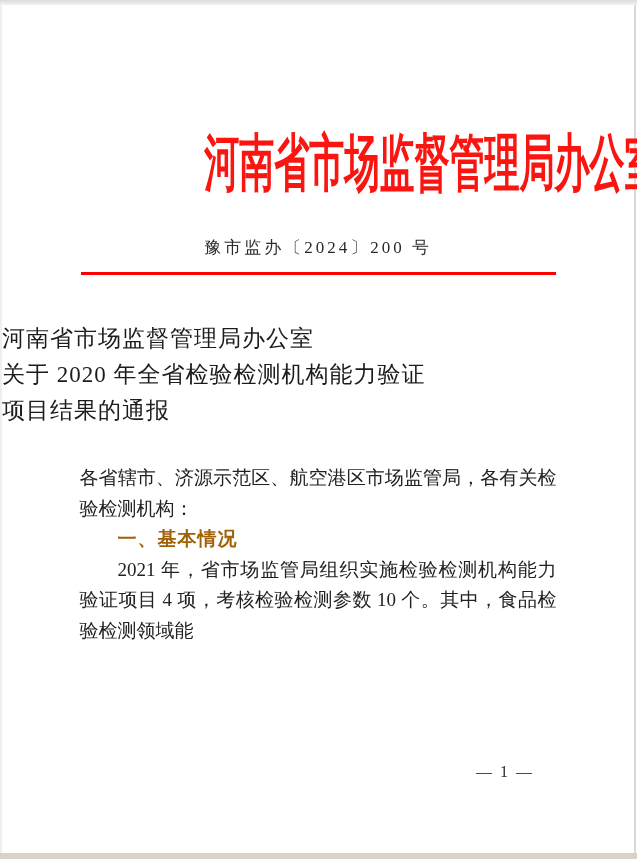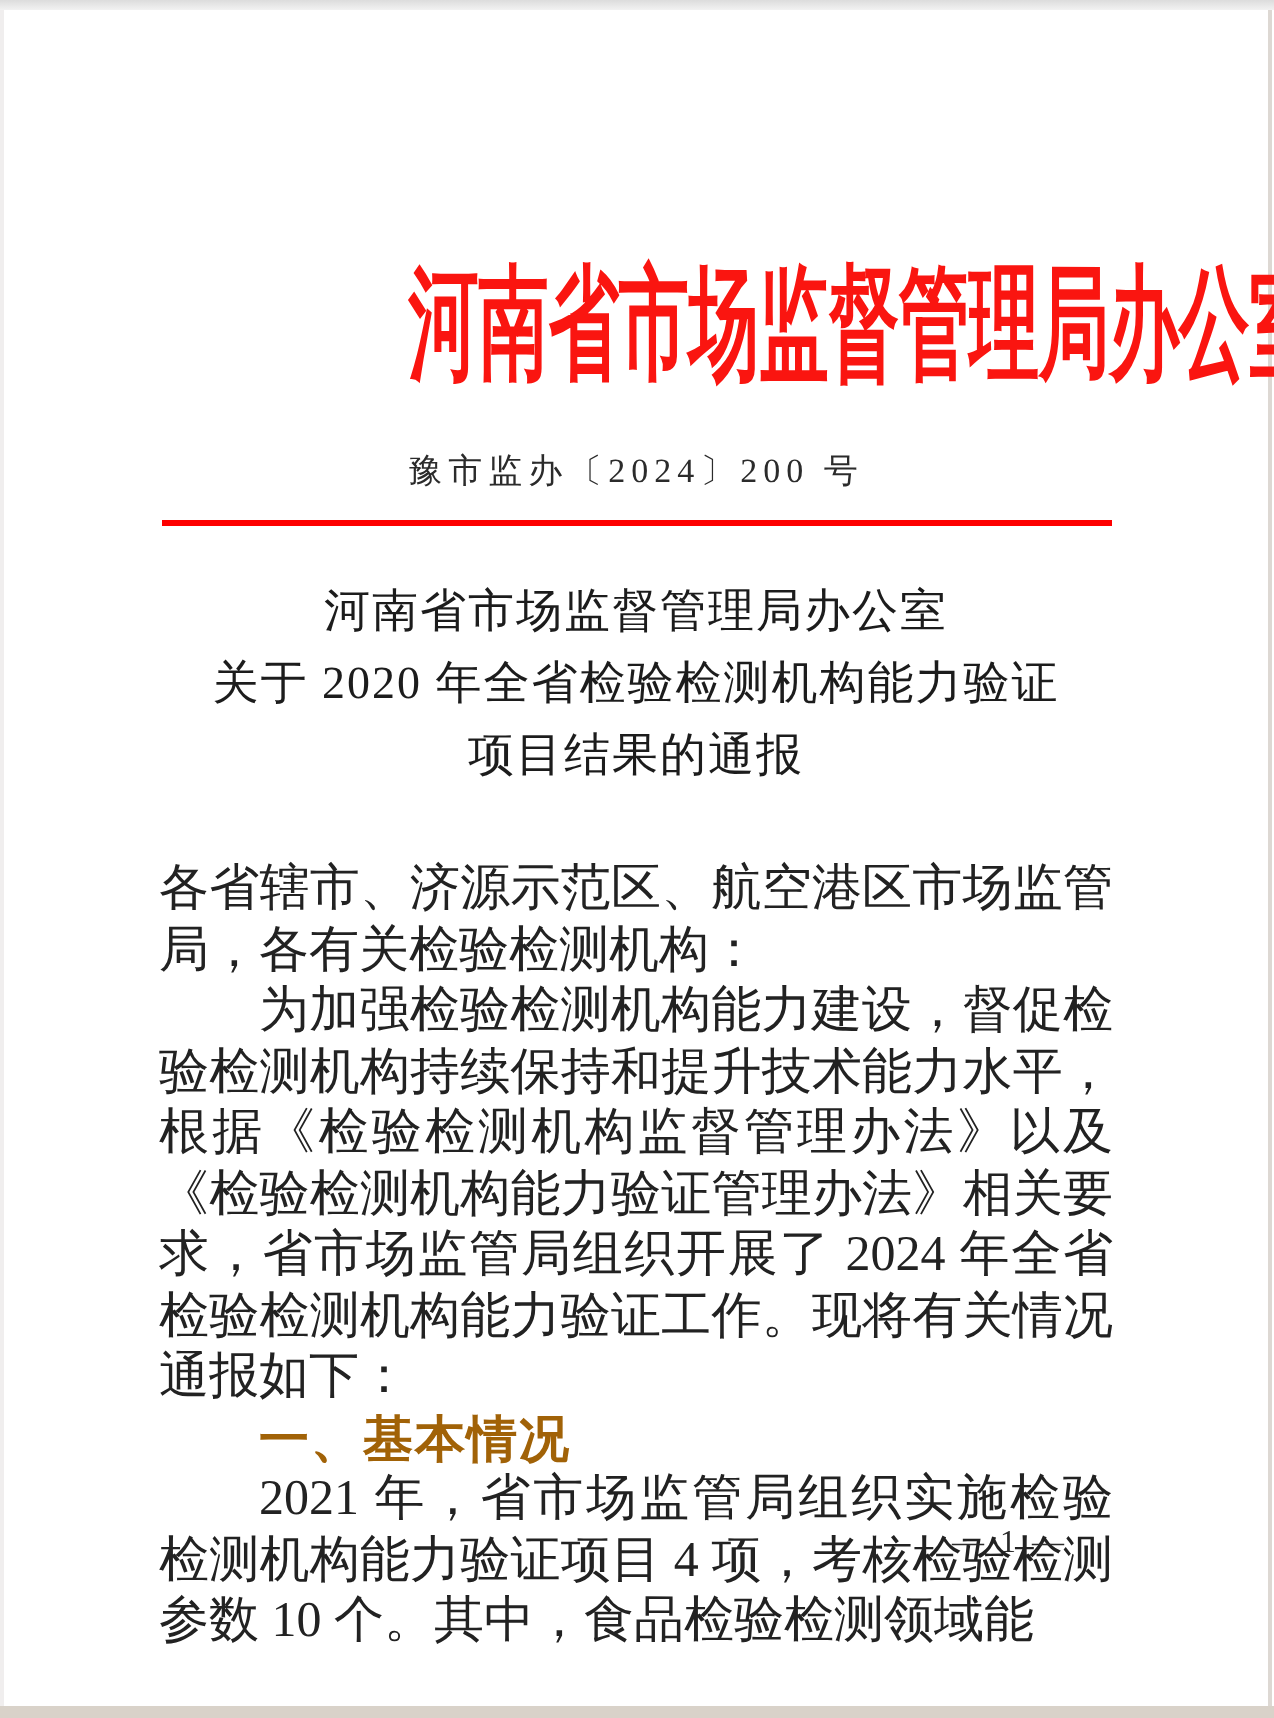--- a/index.html
+++ b/index.html
@@ -47,45 +47,45 @@
     display: inline-block;
     font-size: 62px;
     line-height: 70px;
     font-weight: 700;
     color: #fa1510;
     transform: scaleX(0.565);
     transform-origin: 50% 50%;
     letter-spacing: 0px;
   }
   .doc-number {
-    margin-top: 26px;
+    margin-top: 38px;
     text-align: center;
     font-size: 17px;
     letter-spacing: 3px;
     color: #2b2b2b;
   }
   .red-rule {
     border: none;
     height: 3px;
     background: #fe0000;
     width: 475px;
     margin: 13px auto 0 auto;
   }
   .doc-title {
-    margin-top: 25px;
-    text-align: center;
+    margin-top: 46px;
+    text-align: left;
     font-size: 23px;
     line-height: 36px;
     color: #1c1c1c;
     letter-spacing: 1px;
   }
   .body-text {
     width: 477px;
     margin: 34px auto 0 auto;
-    font-size: 25px;
+    font-size: 19px;
     line-height: 30.5px;
     color: #222222;
     text-align: justify;
     text-justify: inter-character;
   }
   .body-text p {
     margin: 0;
     padding: 0;
   }
   .para-indent {
@@ -127,21 +127,20 @@
     <hr class="red-rule">
 
     <div class="doc-title">
       <div>河南省市场监督管理局办公室</div>
       <div>关于 2020 年全省检验检测机构能力验证</div>
       <div>项目结果的通报</div>
     </div>
 
     <div class="body-text">
       <p>各省辖市、济源示范区、航空港区市场监管局，各有关检验检测机构：</p>
-      <p class="para-indent">为加强检验检测机构能力建设，督促检验检测机构持续保持和提升技术能力水平，根据《检验检测机构监督管理办法》以及《检验检测机构能力验证管理办法》相关要求，省市场监管局组织开展了 2024 年全省检验检测机构能力验证工作。现将有关情况通报如下：</p>
       <p class="section-heading">一、基本情况</p>
       <p class="para-indent">2021 年，省市场监管局组织实施检验检测机构能力验证项目 4 项，考核检验检测参数 10 个。其中，食品检验检测领域能</p>
     </div>
 
     <div class="page-footer">— 1 —</div>
 
   </div>
 </div>
 
 </body></html>

